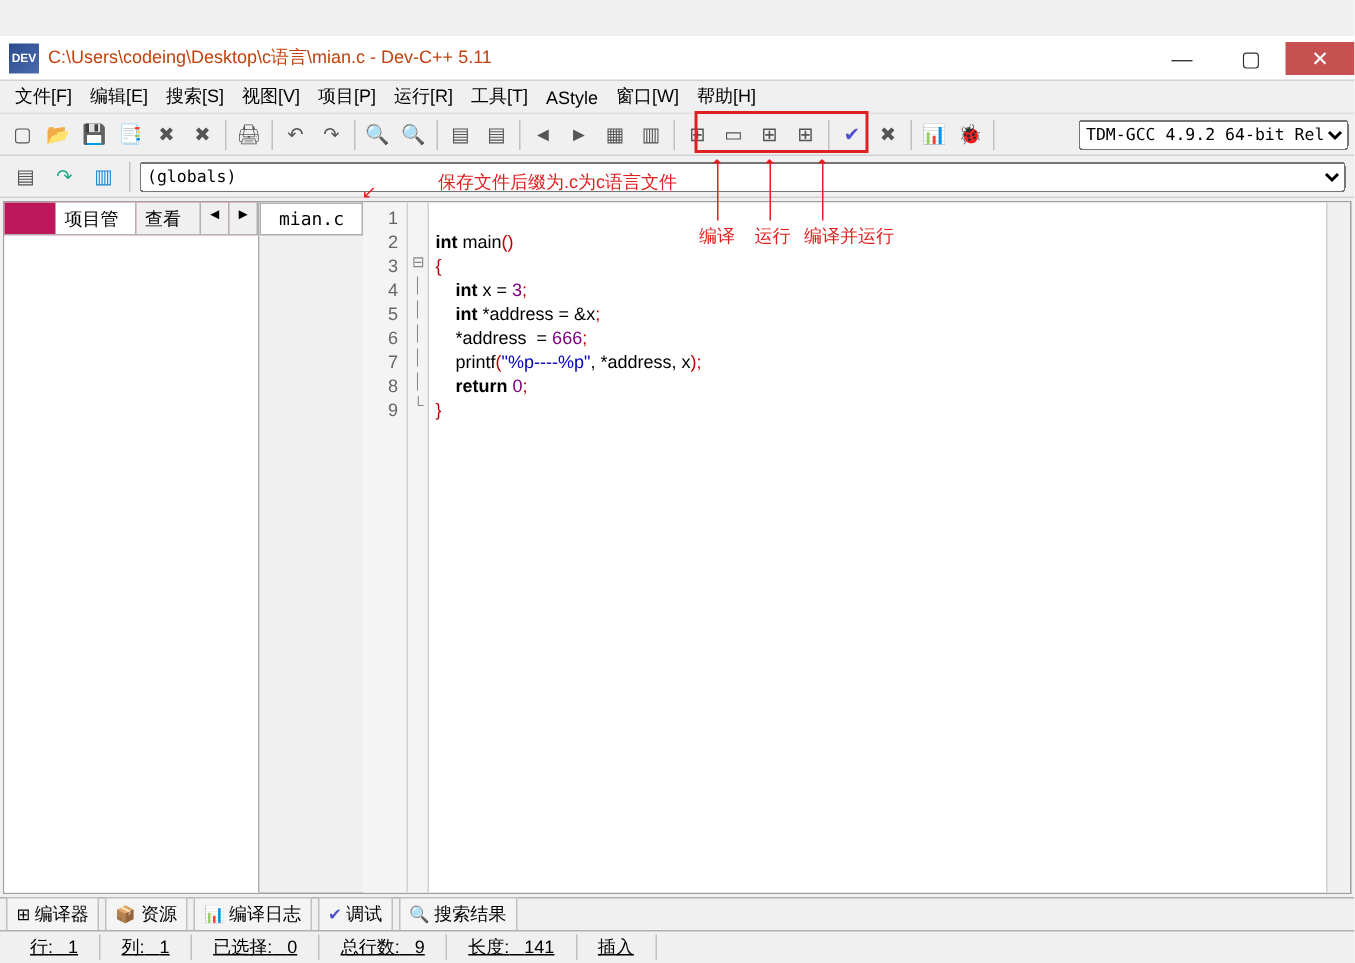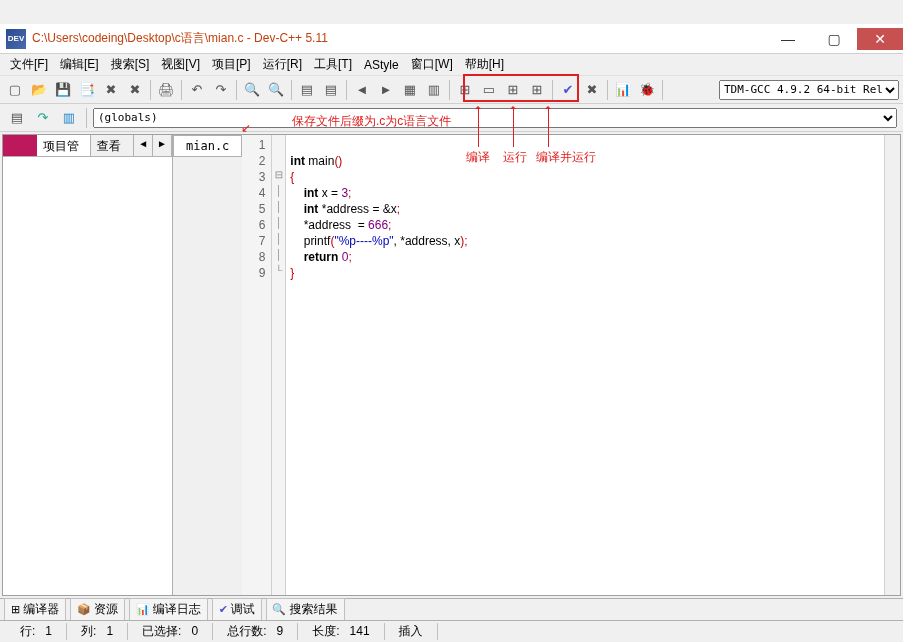--- a/index.html
+++ b/index.html
@@ -57,21 +57,21 @@
 .annotations { position: absolute; left: 0; top: 0; right:0; bottom:0; pointer-events: none; z-index: 50; }
 .anno-text { position: absolute; color: #e02020; font-size: 12px; white-space: nowrap; }
 .anno-box { position:absolute; border:2px solid #e02020; }
 .anno-v { position:absolute; width:1px; background:#e02020; }
 .anno-v::before { content:""; position:absolute; top:-4px; left:-3px; width:0; height:0; border:3px solid transparent; border-bottom-color:#e02020; }
 
 .bottom-tabs { height: 22px; background: #f0f0f0; display: flex; align-items: center; padding: 0 4px; border-top: 1px solid #b0b0b0; gap: 4px; }
 .bottom-tab { padding: 2px 6px; display: flex; align-items: center; gap: 3px; border:1px solid #c0c0c0; background:#f4f4f4; cursor:default; }
 .bottom-tab .ico { font-size:11px; }
 
-.statusbar { height: 22px; background: #f0f0f0; display: flex; align-items: center; border-top: 1px solid #b0b0b0; padding: 0 6px; gap: 0; }
+.statusbar { height: 22px; background: #f0f0f0; display: flex; align-items: center; border-top: 1px solid #b0b0b0; padding: 0 6px; gap: 0; text-decoration: underline; }
 .statusbar .cell { padding: 0 14px; border-right: 1px solid #c0c0c0; white-space: nowrap; }
 .statusbar .cell:last-child { border-right: none; }
 .statusbar .spacer { flex:1; }
 </style>
 </head>
 <body>
 
 <div class="titlebar">
   <div class="app-icon">DEV</div>
   <div class="title-text">C:\Users\codeing\Desktop\c语言\mian.c - Dev-C++ 5.11</div>

